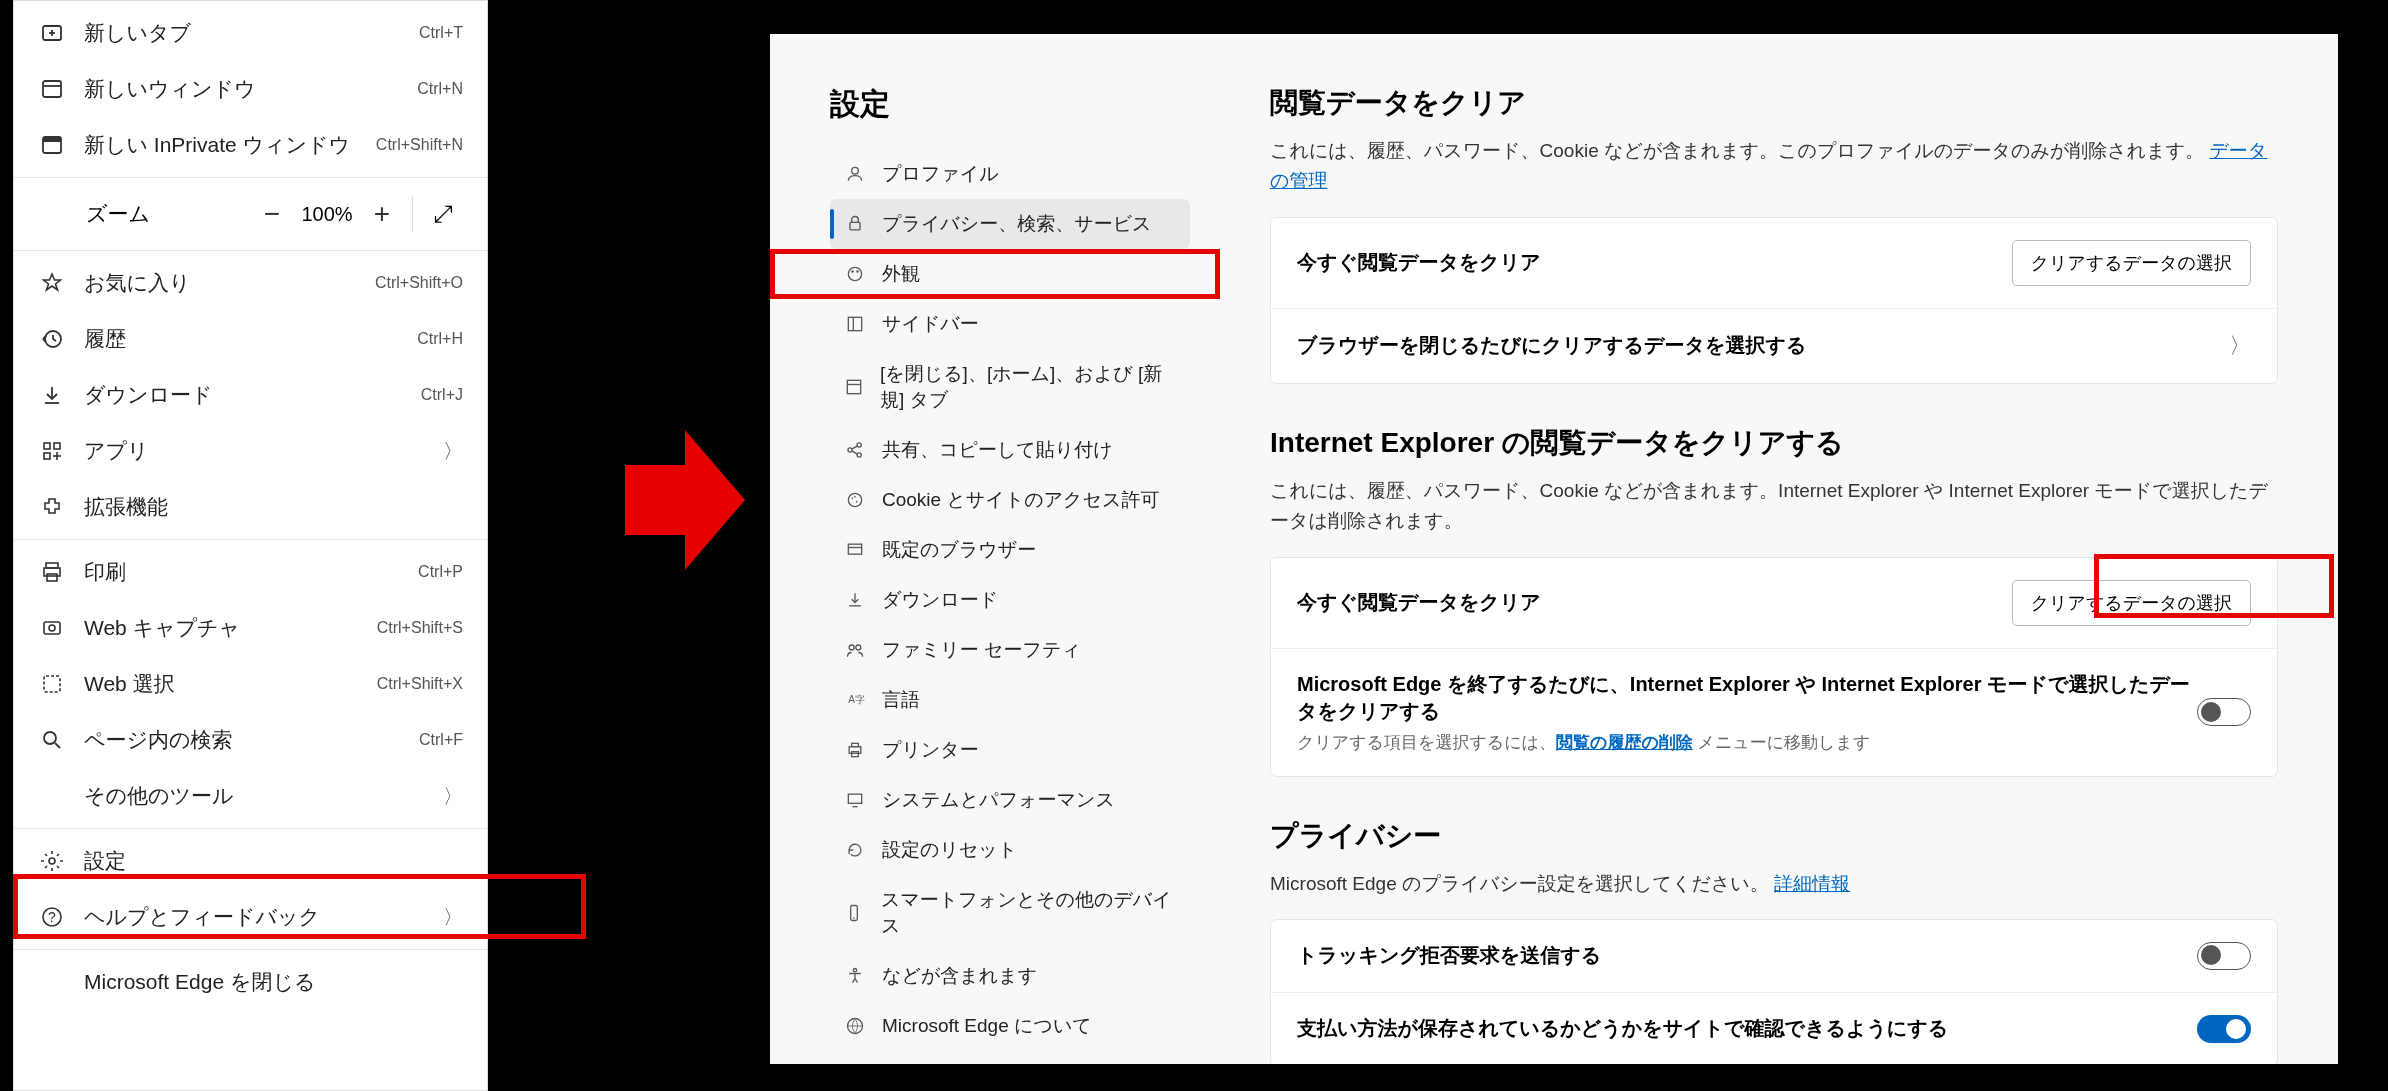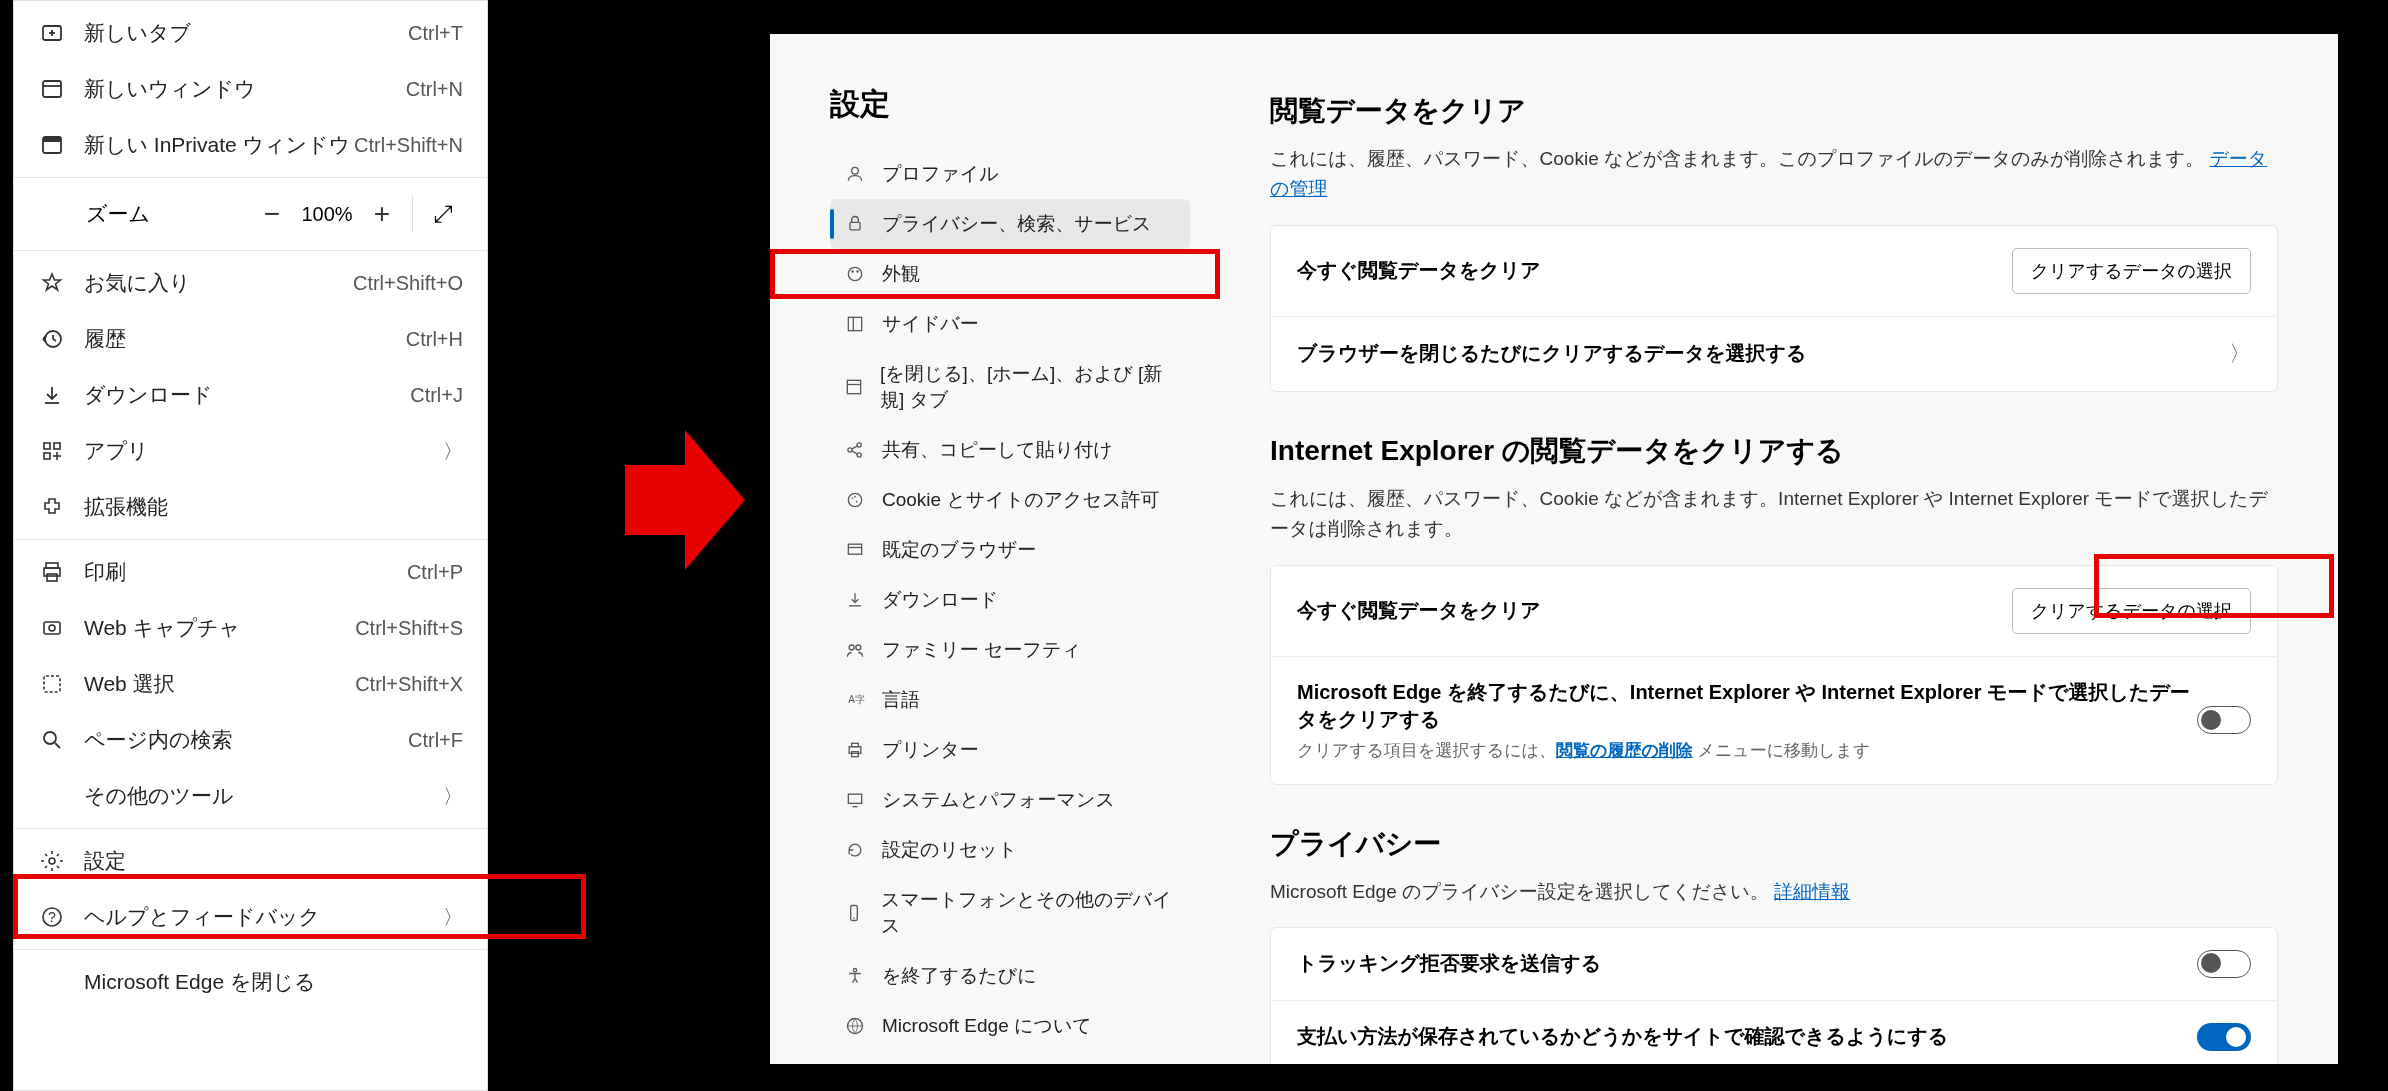--- a/index.html
+++ b/index.html
@@ -18,21 +18,21 @@
 .menu-section:last-child { border-bottom: none; }
 .menu-item {
   display: flex; align-items: center;
   padding: 14px 24px;
   font-size: 21px;
   color: #222;
   cursor: pointer;
 }
 .menu-item .icon { width: 28px; height: 28px; margin-right: 18px; display: inline-flex; align-items: center; justify-content: center; }
 .menu-item .label { flex: 1; }
-.menu-item .shortcut { color: #555; font-size: 20px; }
+.menu-item .shortcut { color: #555; font-size: 16px; }
 .menu-item .chev { color: #555; font-size: 20px; }
 
 .zoom-row {
   display: flex; align-items: center;
   padding: 14px 24px 14px 72px;
   font-size: 21px;
 }
 .zoom-row .zlabel { flex: 1; }
 .zoom-row .zbtn { width: 40px; text-align: center; font-size: 28px; color: #333; cursor: pointer; }
 .zoom-row .zval { width: 70px; text-align: center; font-size: 20px; }
@@ -92,21 +92,20 @@
   left: 770px; top: 249px;
   width: 450px; height: 50px;
   pointer-events: none;
   border: 5px solid #e60000;
 }
 
 .content {
   flex: 1;
   padding: 50px 60px 30px 50px;
   overflow-y: auto;
-  margin-top: 8px;
 }
 .content h2 { font-size: 28px; font-weight: 600; margin-bottom: 14px; }
 .desc { font-size: 19px; color: #333; margin-bottom: 20px; line-height: 1.6; }
 .desc a { color: #0067c0; text-decoration: underline; }
 
 .card {
   background: #fff;
   border: 1px solid #e5e5e5;
   border-radius: 6px;
   margin-bottom: 40px;
@@ -483,21 +482,21 @@
           </span>
           <span>スマートフォンとその他のデバイス</span>
         </li>
         <li>
           <span class="nicon">
             <svg viewBox="0 0 24 24" width="20" height="20">
               <circle cx="12" cy="5" r="2" fill="none" stroke="#333" stroke-width="1.6"></circle>
               <path d="M5 9h14M12 9v6M9 20l3-5 3 5" fill="none" stroke="#333" stroke-width="1.6"></path>
             </svg>
           </span>
-          <span>を終了するたびに</span>
+          <span>などが含まれます</span>
         </li>
         <li>
           <span class="nicon">
             <svg viewBox="0 0 24 24" width="20" height="20">
               <circle cx="12" cy="12" r="9" fill="none" stroke="#333" stroke-width="1.6"></circle>
               <path d="M12 4c-4 4-4 12 0 16M12 4c4 4 4 12 0 16M3 12h18" fill="none" stroke="#333" stroke-width="1"></path>
             </svg>
           </span>
           <span>Microsoft Edge について</span>
         </li>

